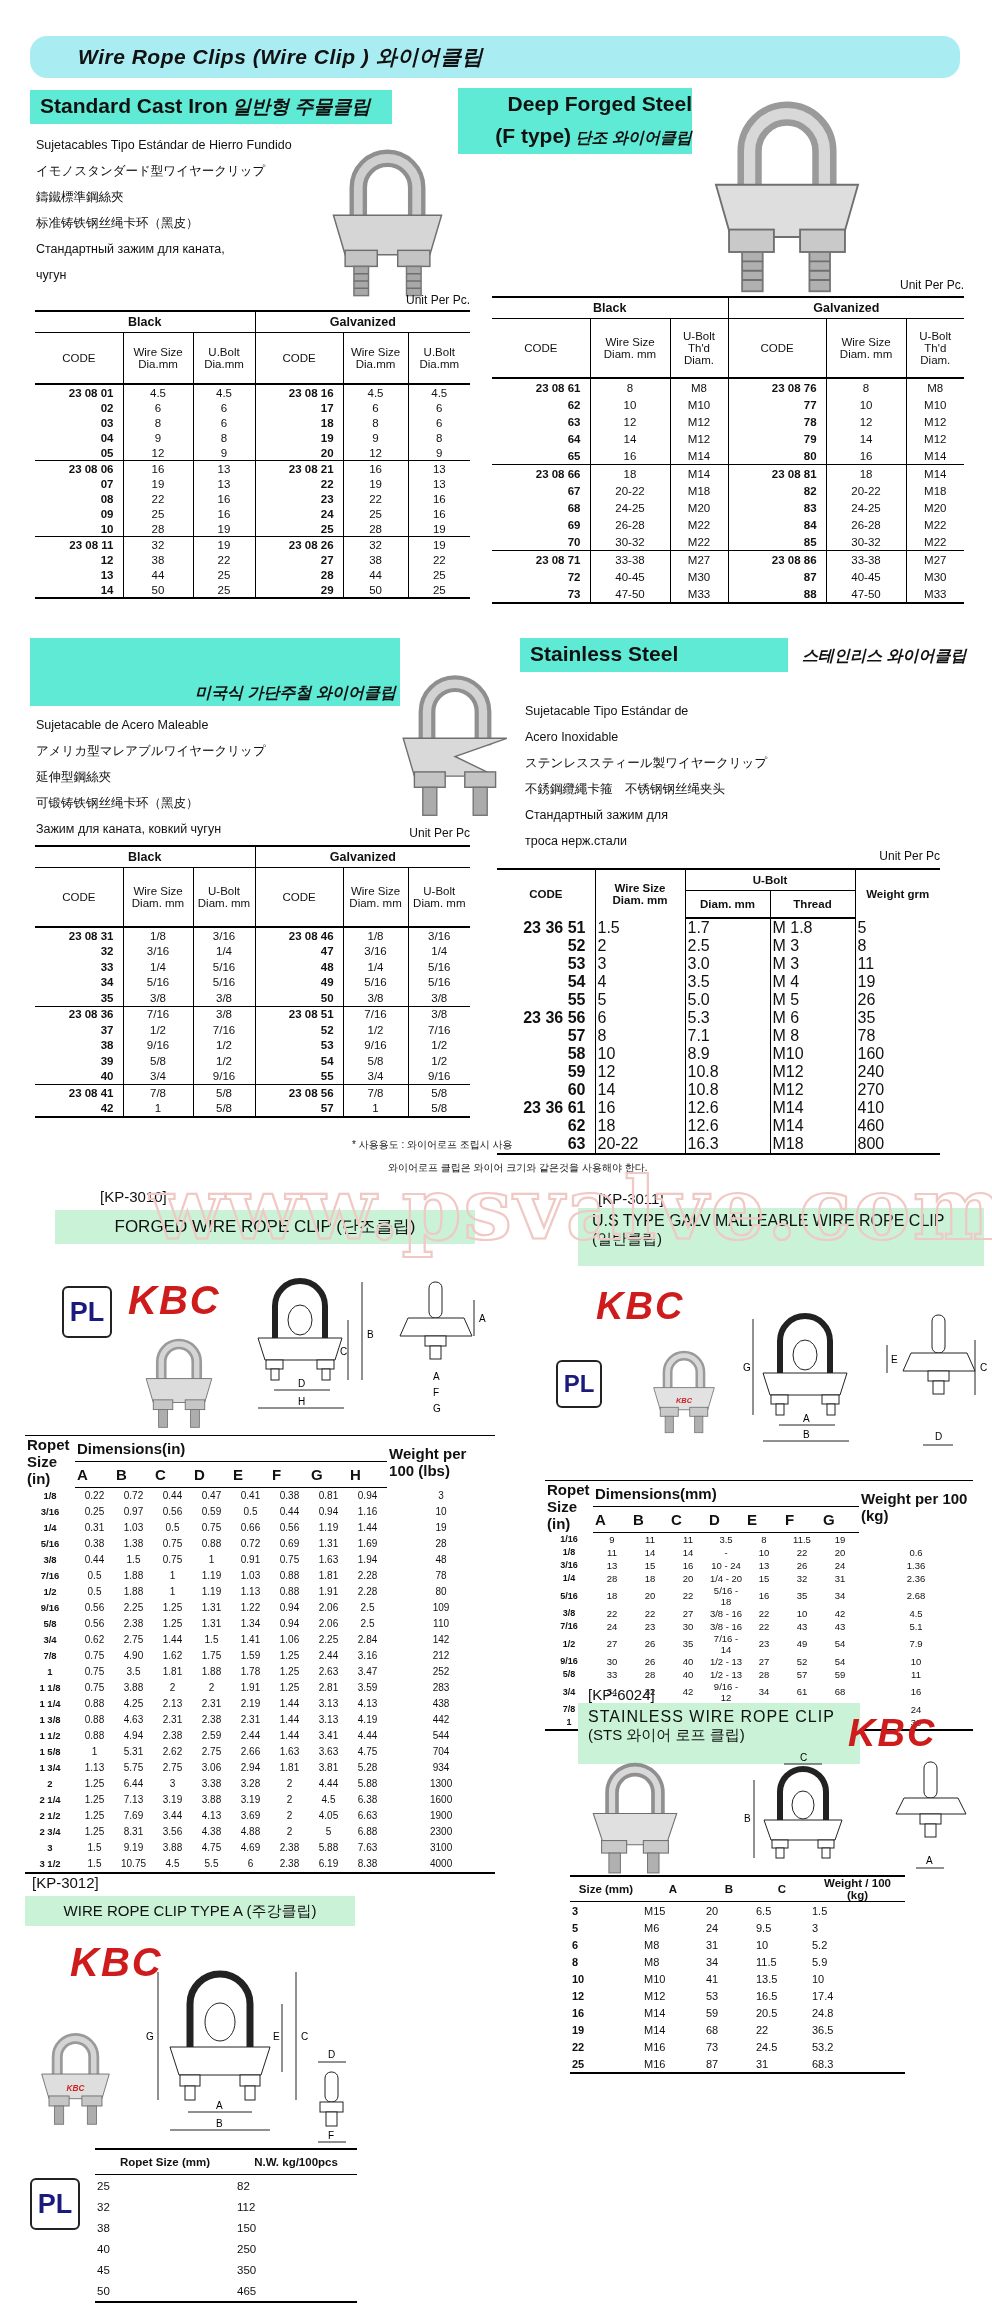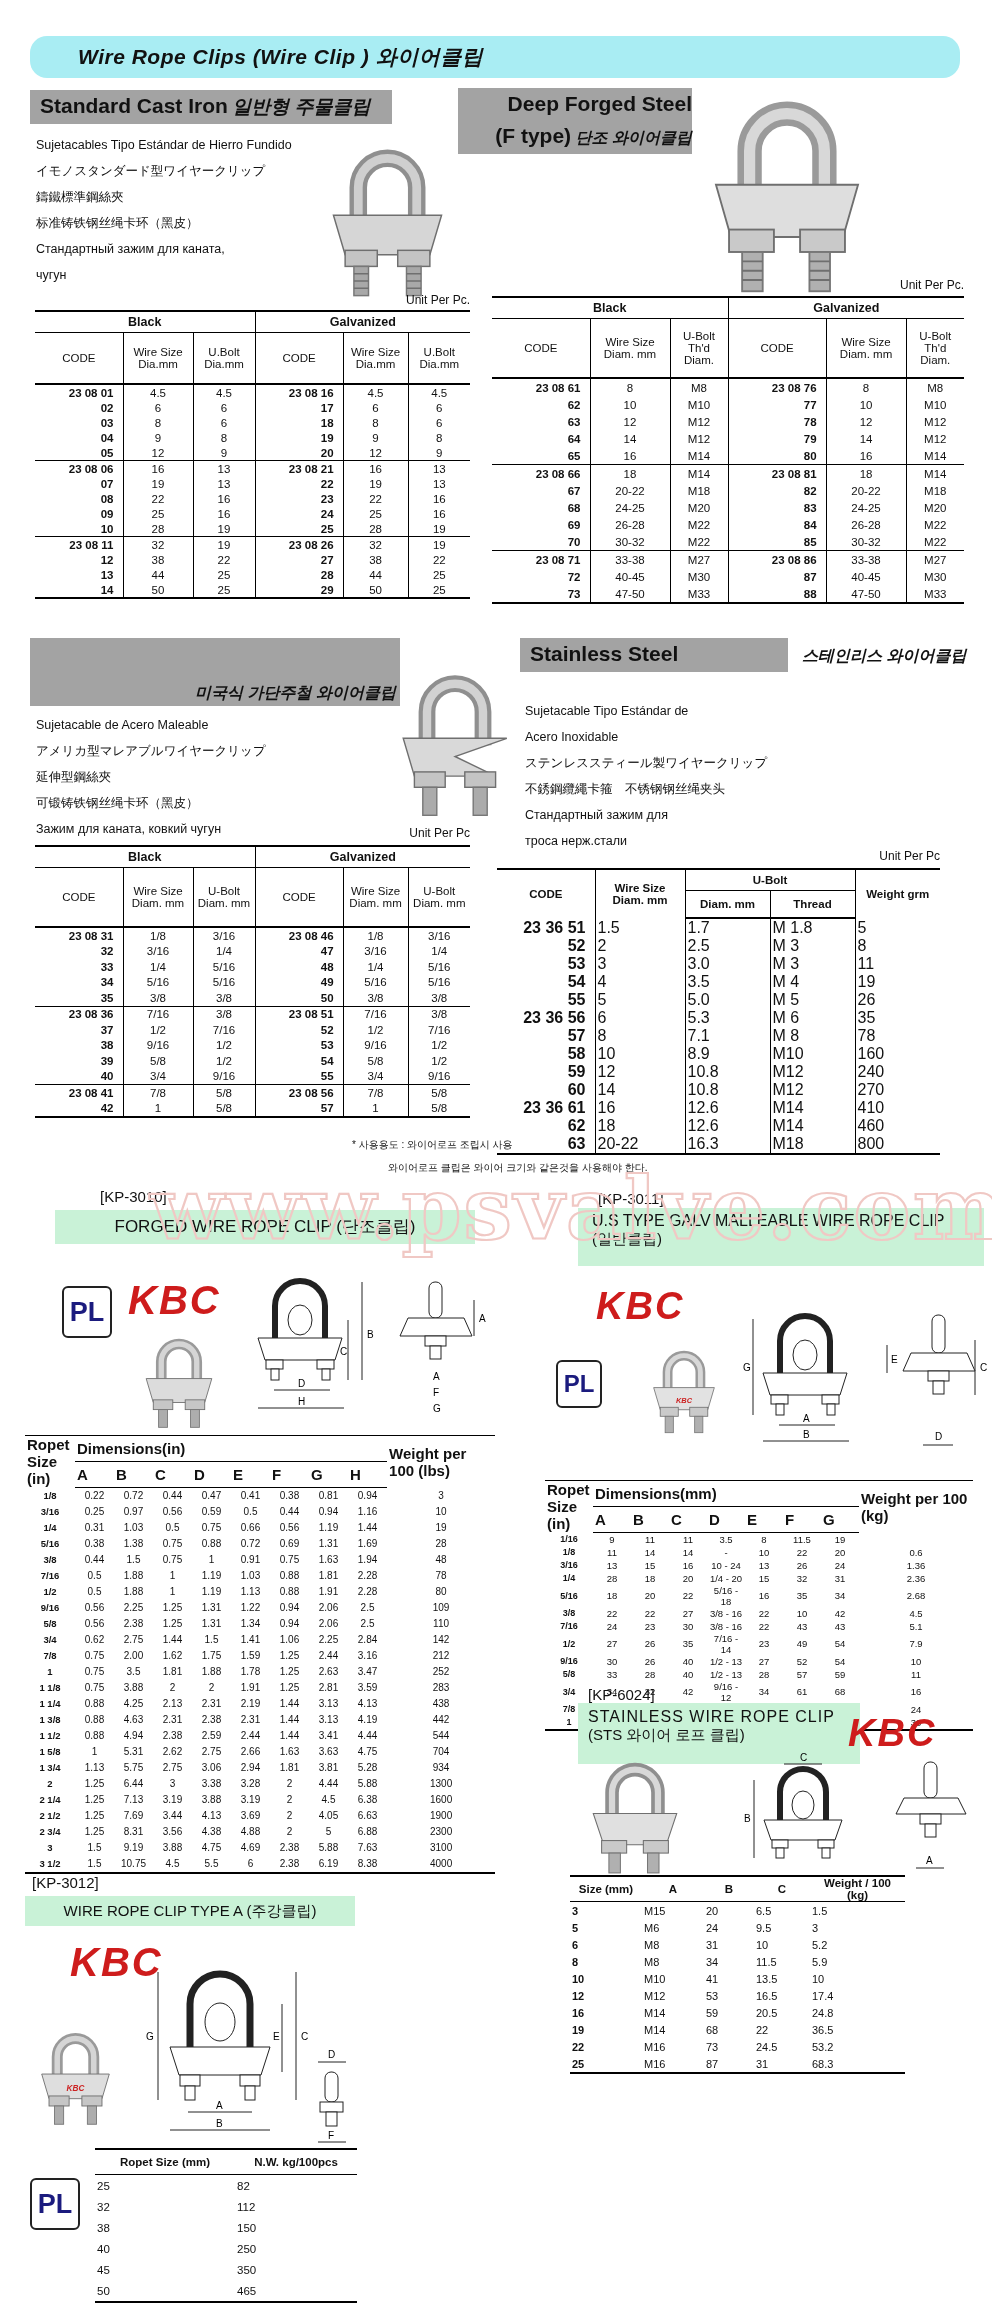--- a/index.html
+++ b/index.html
@@ -1,21 +1,21 @@
 <!DOCTYPE html>
 <html><head>
 <meta charset="utf-8">
 <style>
   html,body{margin:0;padding:0;background:#e8e8e8;}
   #page{position:relative;width:992px;height:2307px;background:#ffffff;
         font-family:"Liberation Sans",sans-serif;color:#111;overflow:hidden;}
   .abs{position:absolute;}
   .banner{background:#a9edf3;display:flex;align-items:center;border-radius:17px;}
   .banner span{font-size:21px;font-weight:bold;font-style:italic;padding-left:48px;letter-spacing:.5px;}
-  .hl{background:#a3a3a3;}
+  .hl{background:#5eead4;}
   .mint{background:#c9f2d7;}
   .sec-title{font-size:21px;font-weight:bold;line-height:32px;padding-left:10px;}
   .ko{font-style:italic;font-weight:bold;}
   .desc div{font-size:12.5px;line-height:26px;white-space:nowrap;}
   .unit{font-size:12px;text-align:right;}
   .note{font-size:10px;}
   
   .wm{font-family:"DejaVu Serif",serif;font-weight:bold;font-size:86px;color:transparent;
       -webkit-text-stroke:2.2px #f0c8c4;letter-spacing:2px;z-index:6;pointer-events:none;}
   
@@ -844,21 +844,21 @@
           <td class="c4">1.5</td>
           <td class="c5">1.41</td>
           <td class="c6">1.06</td>
           <td class="c7">2.25</td>
           <td class="c8">2.84</td>
           <td class="c9">142</td>
         </tr>
         <tr>
           <td class="c0">7/8</td>
           <td class="c1">0.75</td>
-          <td class="c2">2.00</td>
+          <td class="c2">4.90</td>
           <td class="c3">1.62</td>
           <td class="c4">1.75</td>
           <td class="c5">1.59</td>
           <td class="c6">1.25</td>
           <td class="c7">2.44</td>
           <td class="c8">3.16</td>
           <td class="c9">212</td>
         </tr>
         <tr>
           <td class="c0">1</td>

